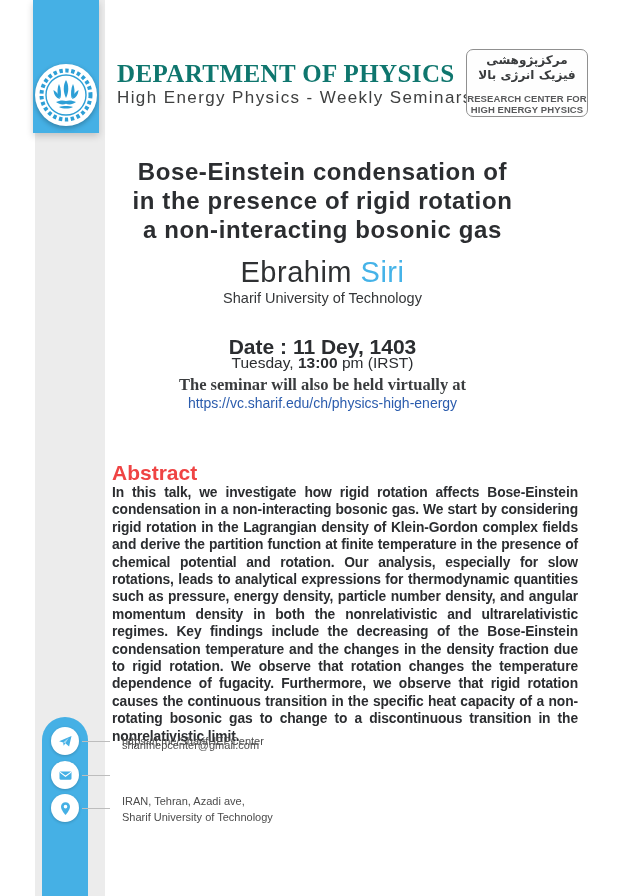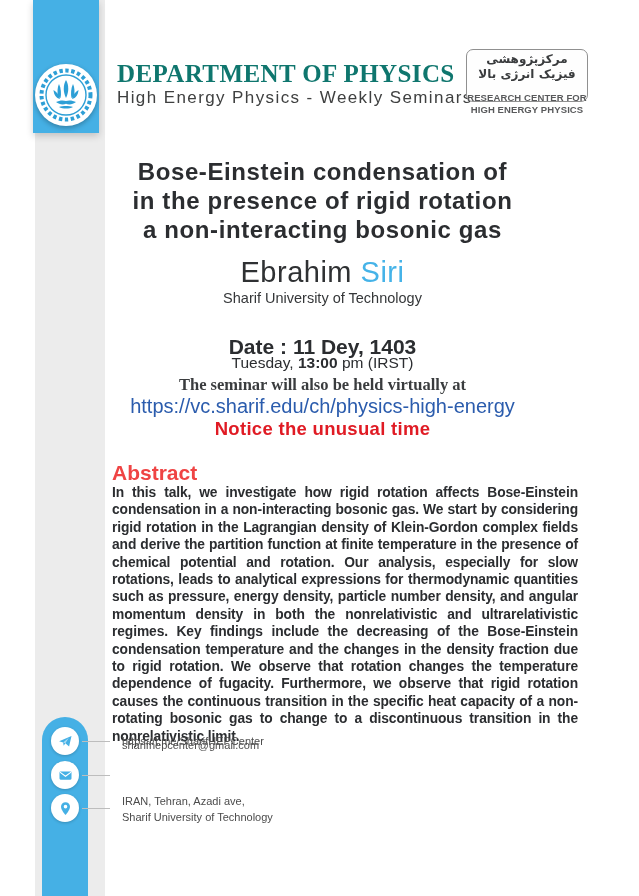--- a/index.html
+++ b/index.html
@@ -35,40 +35,40 @@
     font-family:"Liberation Serif", serif; font-weight:bold;
     font-size:25px; letter-spacing:0.4px; color:#0f766e; white-space:nowrap;
   }
   .dept-subtitle {
     position:absolute; left:117px; top:88px;
     font-size:17px; letter-spacing:1.4px; color:#3f4040; white-space:nowrap;
   }
 
   
   .rc-box {
-    position:absolute; left:466px; top:49px; width:122px; height:53px;
+    position:absolute; left:466px; top:49px; width:122px; height:68px;
     border:1.5px solid #909090; border-radius:7px; background:#fefefe;
-    display:flex; flex-direction:column; align-items:center; 
+    display:flex; flex-direction:column; align-items:center; justify-content:center;
     padding-top:2px;
   }
   .rc-fa { font-family:"DejaVu Sans", sans-serif; font-size:12px; color:#3a3c3e; line-height:15px; font-weight:bold; }
   .rc-en { font-size:9.5px; color:#58595b; line-height:11.5px; letter-spacing:0.1px; text-align:center; margin-top:10px; font-weight:bold; }
 
   .centered { position:absolute; left:70px; width:505px; text-align:center; }
 
   .sem-title { top:157px; font-weight:bold; font-size:24px; line-height:29px; color:#2b2d30; letter-spacing:0.6px; }
   .speaker { top:244px; font-size:29px; color:#2f3133; letter-spacing:0.5px;margin-top:12px; }
   .speaker .last { color:#45b3e8; }
   .affiliation { top:290px; font-size:14.5px; color:#353739; }
 
   .date-line1 { top:335px; font-size:21px; font-weight:bold; color:#2b2d30; }
   .date-line2 { top:354px; font-size:15.5px; color:#2b2d30; }
   .date-line2 b { font-weight:bold; }
   .virtual-note { top:375px; font-family:Liberation Serif, serif; font-weight:bold; font-size:16.5px; color:#3a3c3e; }
-  .virtual-link { top:395px; font-size:20px; color:#2b5cad; text-decoration:none; }
+  .virtual-link { top:395px; font-size:14px; color:#2b5cad; text-decoration:none; }
   .notice { top:418px; font-size:18.5px; font-weight:bold; color:#e01b24; letter-spacing:0.3px; }
 
   .abstract-heading {
     position:absolute; left:112px; top:461px;
     font-size:21px; font-weight:bold; color:#ef4444;
   }
   .abstract-body {
     position:absolute; left:112px; top:484px; width:466px;
     font-size:13.8px; font-weight:bold; line-height:17.4px;
     color:#2b2d30; text-align:justify; letter-spacing:-0.1px;
@@ -137,21 +137,20 @@
     <span class="first">Ebrahim </span><span class="last">Siri</span>
   </div>
   <div class="centered affiliation">Sharif University of Technology</div>
 
   <div class="centered date-line1">Date : 11 Dey, 1403</div>
   <div class="centered date-line2">
     <span>Tuesday, </span><b>13:00</b><span> pm (IRST)</span>
   </div>
   <div class="centered virtual-note">The seminar will also be held virtually at</div>
   <a class="centered virtual-link" href="#">https://vc.sharif.edu/ch/physics-high-energy</a>
-  <div class="centered notice">Notice the unusual time</div>
 
   <div class="abstract-heading">Abstract</div>
   <div class="abstract-body">In this talk, we investigate how rigid rotation affects Bose-Einstein condensation in a non-interacting bosonic gas. We start by considering rigid rotation in the Lagrangian density of Klein-Gordon complex fields and derive the partition function at finite temperature in the presence of chemical potential and rotation. Our analysis, especially for slow rotations, leads to analytical expressions for thermodynamic quantities such as pressure, energy density, particle number density, and angular momentum density in both the nonrelativistic and ultrarelativistic regimes. Key findings include the decreasing of the Bose-Einstein condensation temperature and the changes in the density fraction due to rigid rotation. We observe that rotation changes the temperature dependence of fugacity. Furthermore, we observe that rigid rotation causes the continuous transition in the specific heat capacity of a non-rotating bosonic gas to change to a discontinuous transition in the nonrelativistic limit.</div>
 
   <div class="bottom-ribbon"></div>
 
   <div class="icon-circle" style="top:727px;">
     <svg width="15" height="15" viewBox="0 0 20 20">
       <path d="M1.5 9.5 L18 2.5 L14.8 16.5 L9.8 12.2 L7.6 15.5 L6.8 11.2 Z" fill="#45b0e5"></path>
       <path d="M6.8 11.2 L14.5 5 L9.8 12.2 Z" fill="#ffffff" opacity="0.55"></path>

